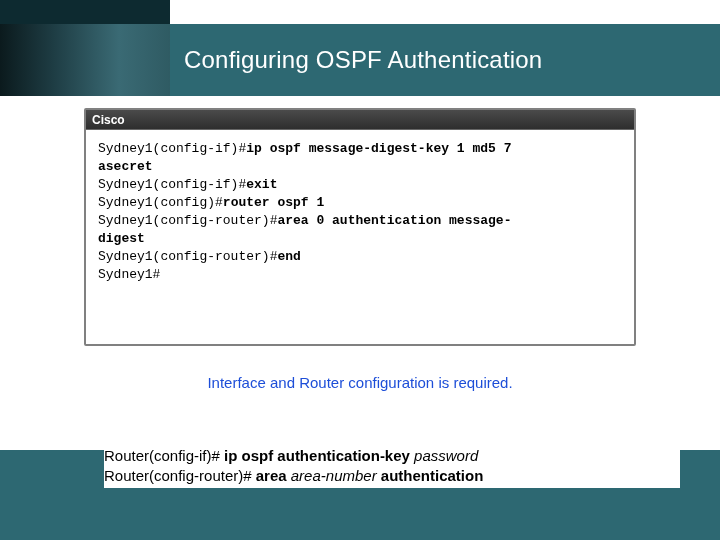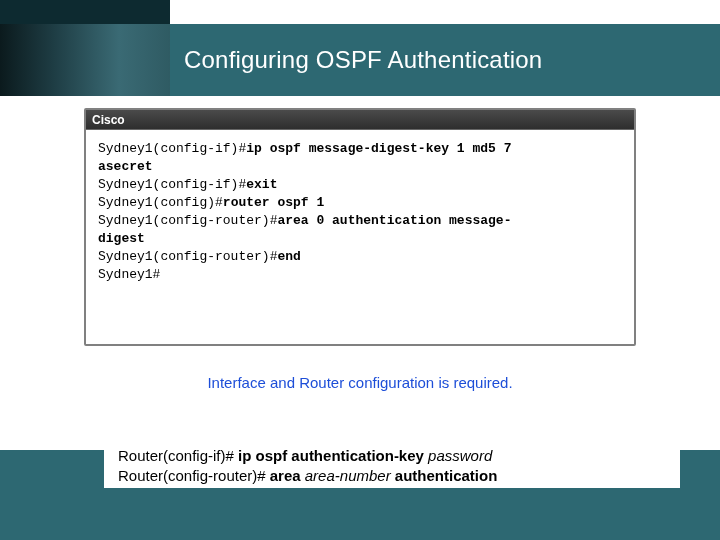--- a/index.html
+++ b/index.html
@@ -90,21 +90,21 @@
   .footer-text {
     position: absolute;
     left: 104px;
     bottom: 52px;
     right: 40px;
     color: #000;
     background: #fff;
     font-size: 15px;
     line-height: 20px;
     font-family: Arial, sans-serif;
-    padding: 2px 14px;
+    padding: 2px 0;
   }
   .cmd-prefix { font-weight: normal; }
   .cmd-kw { font-weight: bold; }
   .cmd-arg { font-style: italic; }
 </style>
 </head>
 <body>
 
 <div class="header-bar">
   <div class="header-left-block">

